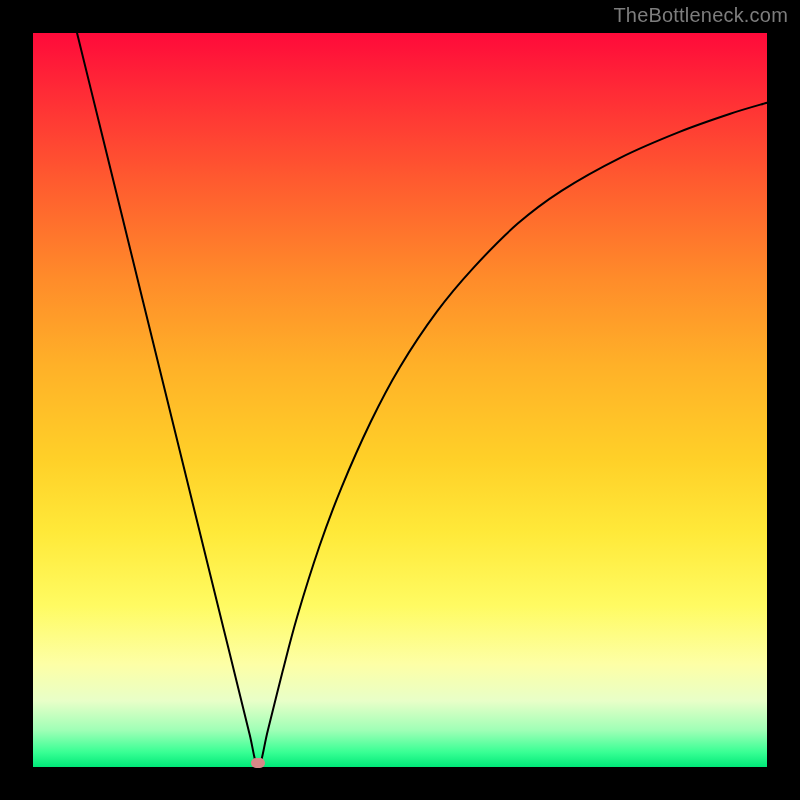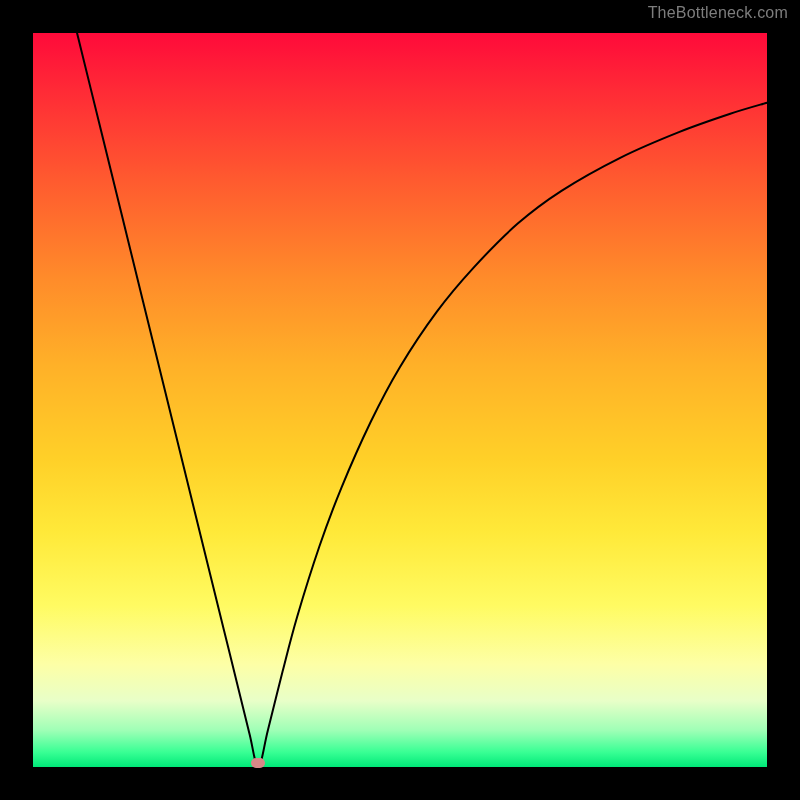--- a/index.html
+++ b/index.html
@@ -27,21 +27,21 @@
       #9fffb6 95%,
       #38ff94 98%,
       #00e878 100%
     );
   }
   .watermark {
     position: absolute;
     top: 4px;
     right: 12px;
     color: #7d7d7d;
-    font-size: 16px;
+    font-size: 20px;
     font-weight: 500;
     letter-spacing: 0.2px;
     margin-left: 47px;
   }
   svg.curve {
     position: absolute;
     left: 0; top: 0;
     width: 100%; height: 100%;
     overflow: visible;
   }

